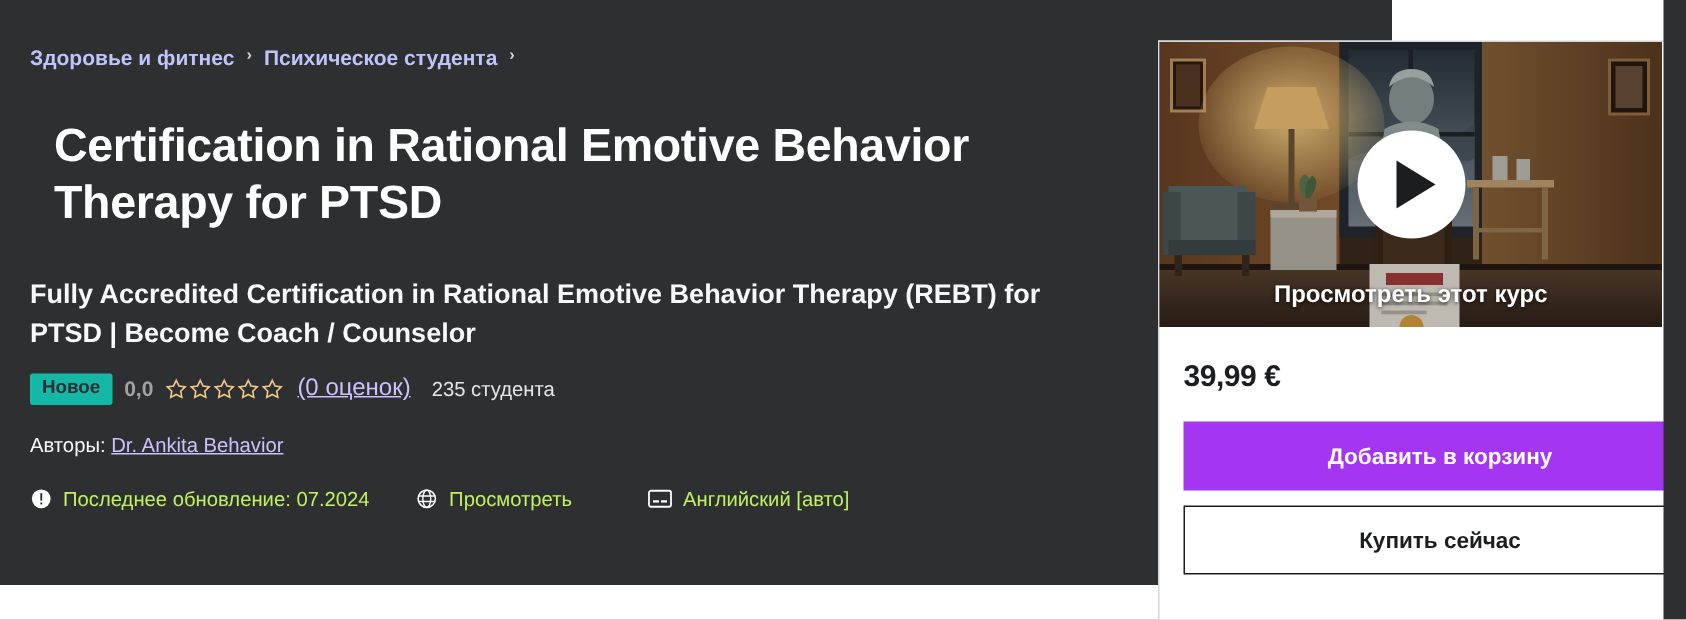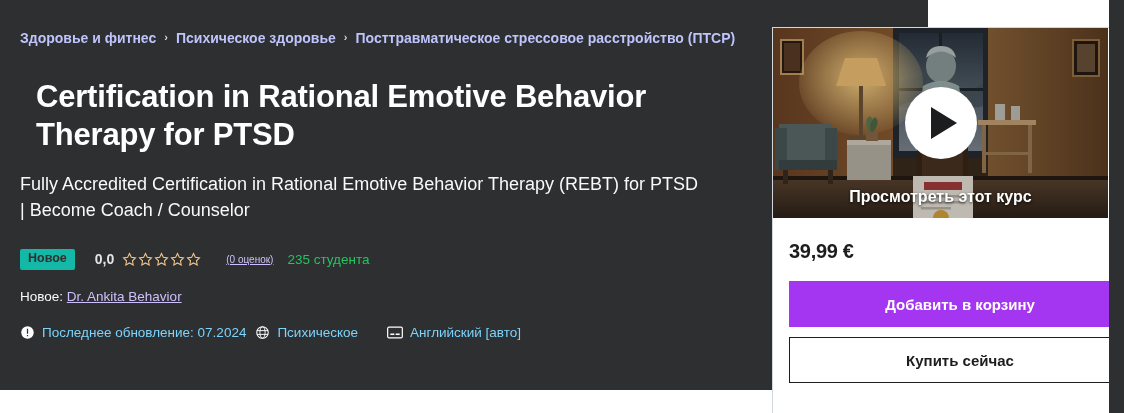--- a/index.html
+++ b/index.html
@@ -60,25 +60,25 @@
     color: #ffffff;
     font-size: 31px;
     font-weight: bold;
     line-height: 1.22;
     letter-spacing: -0.2px;
     margin-left: 16px;
   }
   
   .headline {
     position: absolute;
-    left: 0; top: 172px;
+    left: 0; top: 184px;
     width: 680px;
     color: #f7f9fa;
     font-size: 18px;
-    font-weight: normal;
+    font-weight: bold;
     line-height: 1.42;
   }
   
   .rating-row {
     position: absolute;
     left: 0; top: 249px;
     display: flex;
     align-items: center;
     gap: 8px;
     font-size: 14px;
@@ -86,40 +86,40 @@
   .badge-new {
     background: #14b8a6;
     color: #2d2f31;
     font-size: 12.5px;
     font-weight: bold;
     padding: 3px 8px 4px;
     line-height: 1.1;
     border-radius: 2px;
   }
   .rating-num {
-    color: #e5e5e5;
+    color: #a3a3a3;
     font-weight: bold;
     font-size: 14px;
-    margin-left: 12px;
+    margin-left: 0;
   }
   .stars {
     display: inline-flex;
     gap: 1px;
     align-items: center;
   }
   .stars svg { display: block; }
   .ratings-link {
     color: #cec0fc;
-    font-size: 10px;
+    font-size: 16px;
     text-decoration: underline;
     cursor: pointer;
-    margin-left: 17px;
+    margin-left: 1px;
   }
   .students {
-    color: #22c55e;
+    color: #e5e5e5;
     font-size: 13.5px;
     margin-left: 6px;
   }
   
   .authors {
     position: absolute;
     left: 0; top: 289px;
     color: #f7f9fa;
     font-size: 13.5px;
   }
@@ -127,22 +127,22 @@
     color: #cec0fc;
     text-decoration: underline;
     cursor: pointer;
   }
   
   .meta-row {
     position: absolute;
     left: 0; top: 325px;
     display: flex;
     align-items: center;
-    gap: 1px;
-    color: #7dd3fc;
+    gap: 23px;
+    color: #bef264;
     font-size: 13.5px;
     white-space: nowrap;
   }
   .meta-item {
     display: inline-flex;
     align-items: center;
     gap: 7px;
     margin-right: 8px;
   }
   .meta-item:last-child { margin-right: 0; padding-left: 20px; }
@@ -245,23 +245,22 @@
 <body>
 
 <div class="page">
 
   <div class="hero">
     <div class="hero-inner">
 
       <nav class="breadcrumb">
         <span class="crumb">Здоровье и фитнес</span>
         <span class="crumb-sep">›</span>
-        <span class="crumb">Психическое здоровье</span>
+        <span class="crumb">Психическое студента</span>
         <span class="crumb-sep">›</span>
-        <span class="crumb">Посттравматическое стрессовое расстройство (ПТСР)</span>
       </nav>
 
       <h1 class="title">Certification in Rational Emotive Behavior Therapy for PTSD</h1>
 
       <p class="headline">Fully Accredited Certification in Rational Emotive Behavior Therapy (REBT) for PTSD | Become Coach / Counselor</p>
 
       <div class="rating-row">
         <span class="badge-new">Новое</span>
         <span class="rating-num">0,0</span>
         <span class="stars">
@@ -289,21 +288,21 @@
               <svg width="15" height="15" viewBox="0 0 24 24">
                 <path d="M12 2.5l2.95 5.98 6.6.96-4.77 4.65 1.12 6.57L12 17.56l-5.9 3.1 1.13-6.57L2.46 9.44l6.6-.96L12 2.5z" fill="none" stroke="#f3ca8c" stroke-width="1.7"></path>
               </svg>
             </span>
         </span>
         <span class="ratings-link">(0 оценок)</span>
         <span class="students">235 студента</span>
       </div>
 
       <div class="authors">
-        <span>Новое:</span>
+        <span>Авторы:</span>
         <a>Dr. Ankita Behavior</a>
       </div>
 
       <div class="meta-row">
         <span class="meta-item">
           <span class="ico">
             <svg width="15" height="15" viewBox="0 0 24 24">
                 <circle cx="12" cy="12" r="10" fill="#ffffff"></circle>
                 <rect x="11" y="6" width="2" height="8" fill="#2d2f31"></rect>
                 <rect x="11" y="16" width="2" height="2" fill="#2d2f31"></rect>
@@ -313,21 +312,21 @@
         </span>
         <span class="meta-item">
           <span class="ico">
             <svg width="15" height="15" viewBox="0 0 24 24">
                 <circle cx="12" cy="12" r="9.2" fill="none" stroke="#ffffff" stroke-width="1.7"></circle>
                 <ellipse cx="12" cy="12" rx="4.2" ry="9.2" fill="none" stroke="#ffffff" stroke-width="1.5"></ellipse>
                 <line x1="3" y1="9" x2="21" y2="9" stroke="#ffffff" stroke-width="1.5"></line>
                 <line x1="3" y1="15" x2="21" y2="15" stroke="#ffffff" stroke-width="1.5"></line>
               </svg>
           </span>
-          <span>Психическое</span>
+          <span>Просмотреть</span>
         </span>
         <span class="meta-item">
           <span class="ico">
             <svg width="16" height="13" viewBox="0 0 24 18">
                 <rect x="1" y="1" width="22" height="16" rx="2" fill="none" stroke="#ffffff" stroke-width="1.8"></rect>
                 <rect x="5" y="10.5" width="6" height="2.3" fill="#ffffff"></rect>
                 <rect x="13" y="10.5" width="6" height="2.3" fill="#ffffff"></rect>
               </svg>
           </span>
           <span>Английский [авто]</span>

